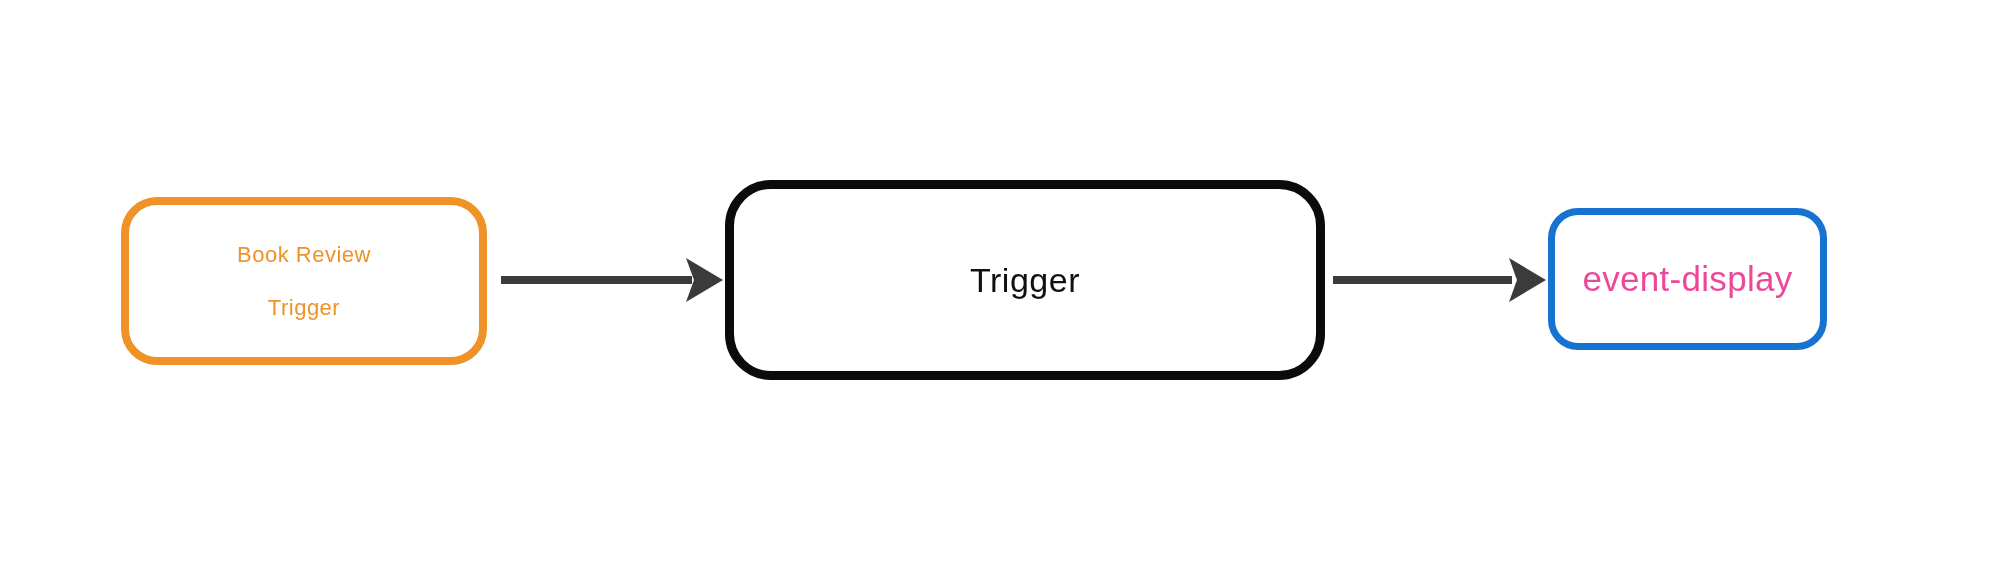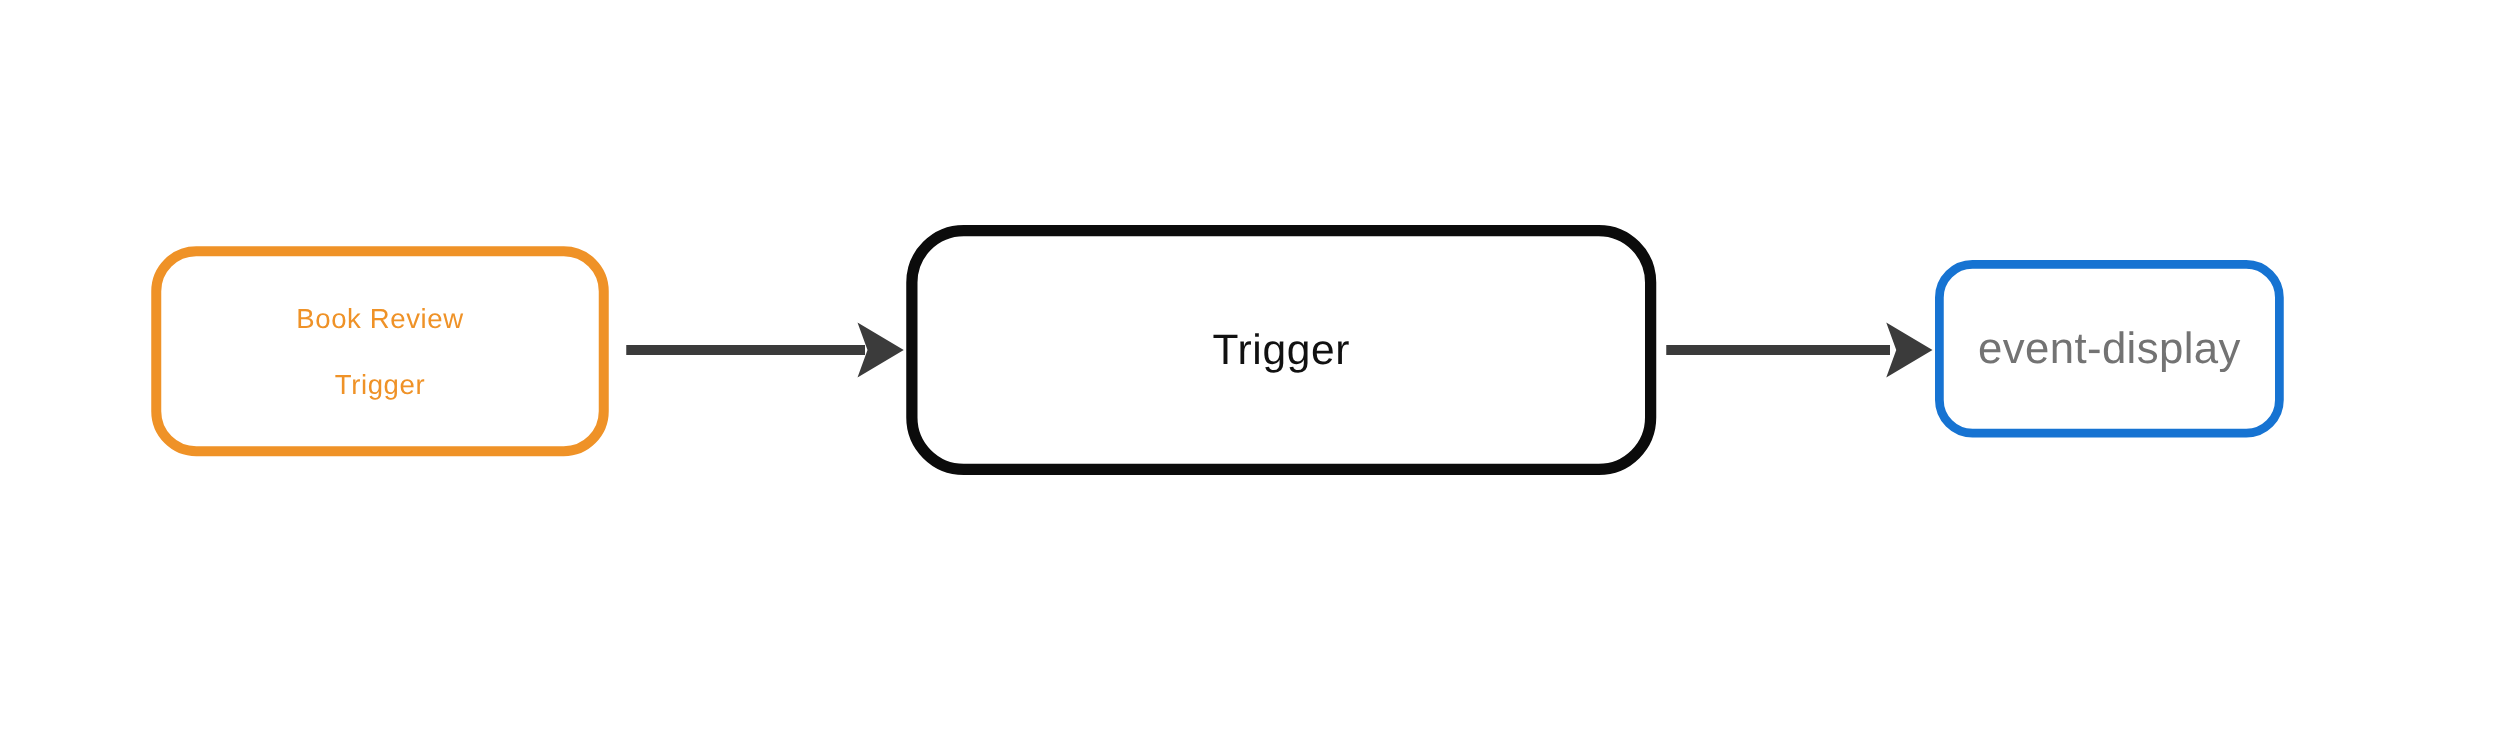--- a/index.html
+++ b/index.html
@@ -89,17 +89,17 @@
 
   <div class="node node-broker" style="border-color: rgb(239, 146, 39); color: rgb(239, 146, 39);">
     <span class="line">Book Review</span>
     <span class="line">Trigger</span>
   </div>
 
   <div class="node node-trigger" style="border-color: rgb(11, 11, 11); color: rgb(17, 17, 17);">
     <span class="line">Trigger</span>
   </div>
 
-  <div class="node node-event-display" style="border-color: rgb(22, 115, 210); color: #737373;">
+  <div class="node node-event-display" style="border-color: rgb(22, 115, 210); color: #ec4899;">
     <span class="line">event-display</span>
   </div>
 
 </div>
 
 </body></html>

